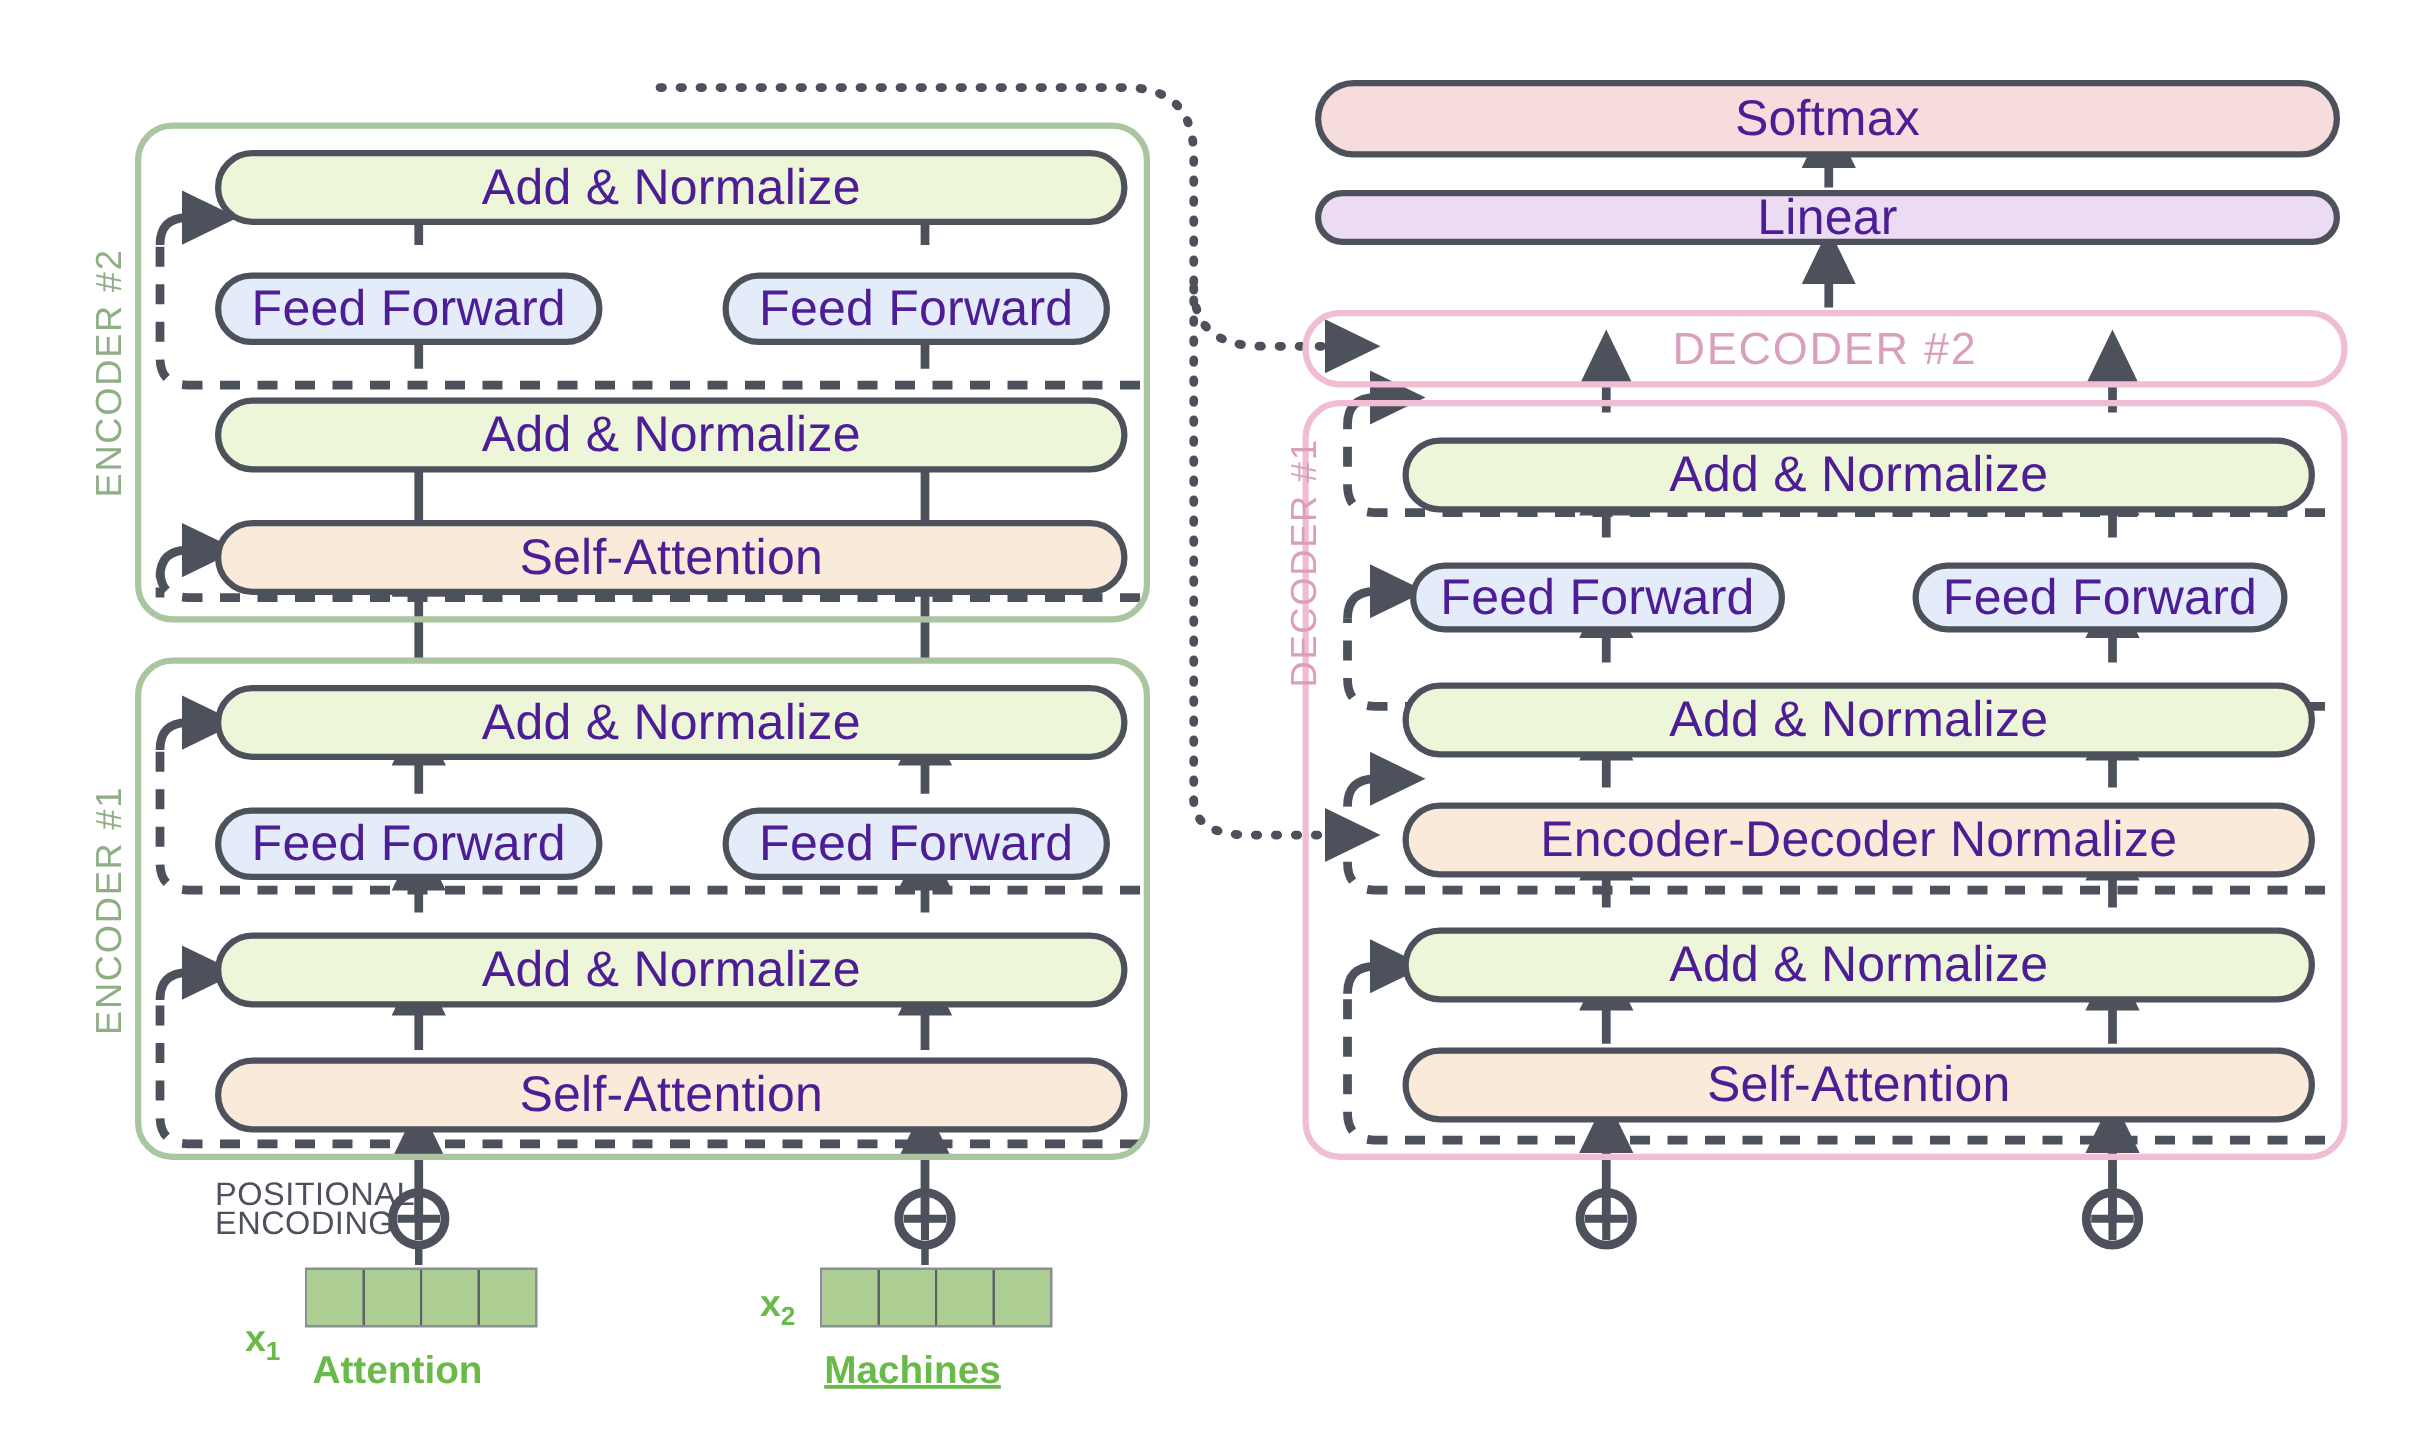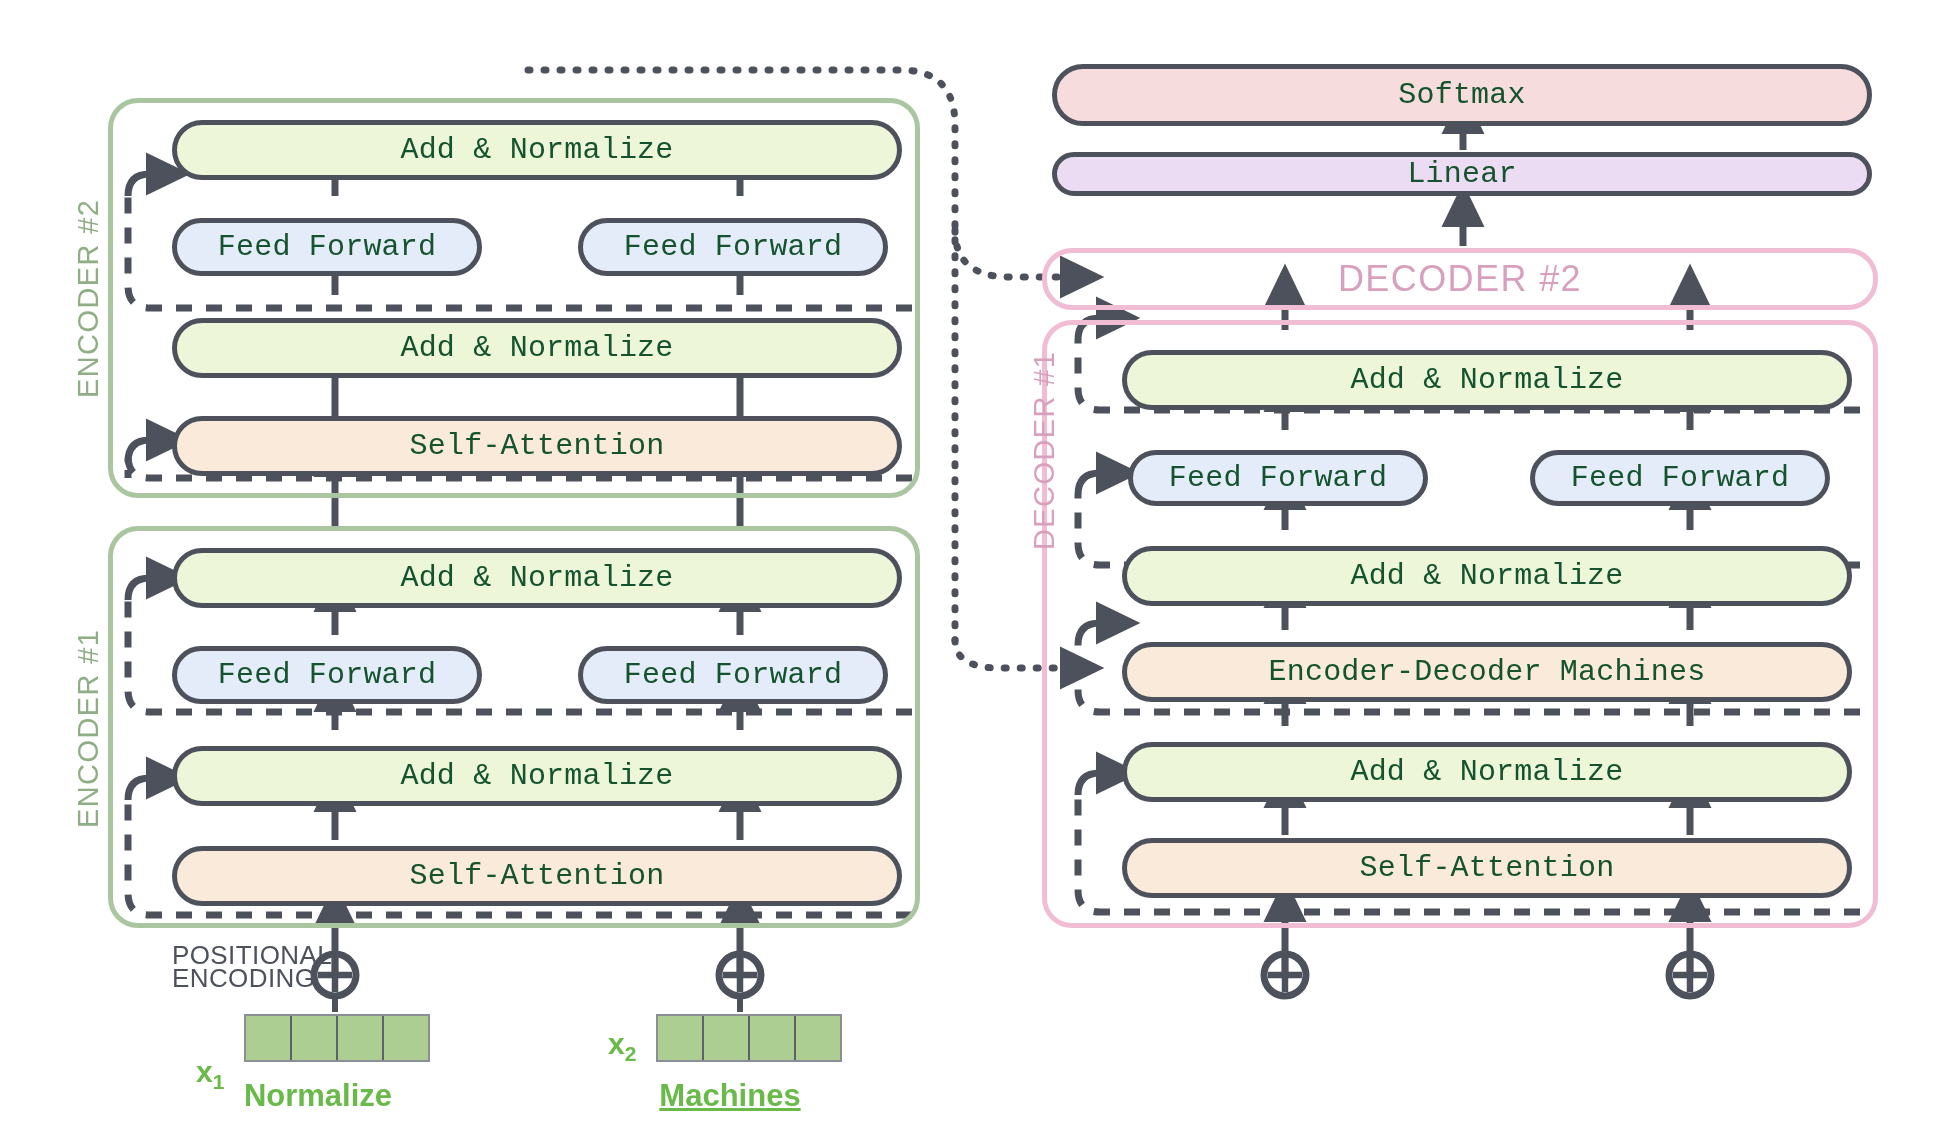--- a/index.html
+++ b/index.html
@@ -7,25 +7,24 @@
 
   .stage{position:absolute;left:0;top:0;width:1944px;height:1144px;}
 
   
   .pill{
     position:absolute;
     border:5px solid #4c515b;
     border-radius:999px;
     box-sizing:border-box;
     display:flex;align-items:center;justify-content:center;
-    color:#14532d;
-    font-size:30px;
+    color:#4c1d95;
+    font-size:40px;
     letter-spacing:.2px;
     white-space:nowrap;
-    font-family:Liberation Mono, monospace;
   }
   .pill.green{background:#edf6d9;}
   .pill.blue{background:#e4ecfa;}
   .pill.peach{background:#f9ead9;text-align:right;}
   .pill.pinkfill{background:#f6dcdc;}
   .pill.purplefill{background:#ecdcf3;}
 
   
   .group{
     position:absolute;
@@ -267,39 +266,39 @@
   <div class="group dec" style="left:1042px;top:320px;width:836px;height:608px;"></div>
   <div class="grouplabel dec" style="left:1028px;top:550px;">DECODER #1</div>
 
   <div class="pill green" style="left:1122px;top:350px;width:730px;height:60px;">Add &amp; Normalize</div>
 
   <div class="pill blue" style="left:1128px;top:450px;width:300px;height:56px;">Feed Forward</div>
   <div class="pill blue" style="left:1530px;top:450px;width:300px;height:56px;">Feed Forward</div>
 
   <div class="pill green" style="left:1122px;top:546px;width:730px;height:60px;">Add &amp; Normalize</div>
 
-  <div class="pill peach" style="left:1122px;top:642px;width:730px;height:60px;">Encoder-Decoder Machines</div>
+  <div class="pill peach" style="left:1122px;top:642px;width:730px;height:60px;">Encoder-Decoder Normalize</div>
 
   <div class="pill green" style="left:1122px;top:742px;width:730px;height:60px;">Add &amp; Normalize</div>
 
   <div class="pill peach" style="left:1122px;top:838px;width:730px;height:60px;">Self-Attention</div>
 
   <div class="pe-label" style="left:172px;top:944px;width:125px;">
     <span>POSITIONAL</span><br>
     <span>ENCODING</span>
   </div>
 
   <div class="xlab" style="left:196px;top:1016px;">x<sub>1</sub></div>
   <div class="embed" style="left:244px;top:1014px;">
     <div class="cell"></div>
     <div class="cell"></div>
     <div class="cell"></div>
     <div class="cell"></div>
   </div>
-  <div class="word" style="left:196px;top:1078px;width:244px;">Normalize</div>
+  <div class="word" style="left:196px;top:1078px;width:244px;">Attention</div>
 
   <div class="xlab" style="left:608px;top:988px;">x<sub>2</sub></div>
   <div class="embed" style="left:656px;top:1014px;">
     <div class="cell"></div>
     <div class="cell"></div>
     <div class="cell"></div>
     <div class="cell"></div>
   </div>
   <div class="word" style="left:608px;top:1078px;width:244px;text-decoration:underline;">Machines</div>
 

